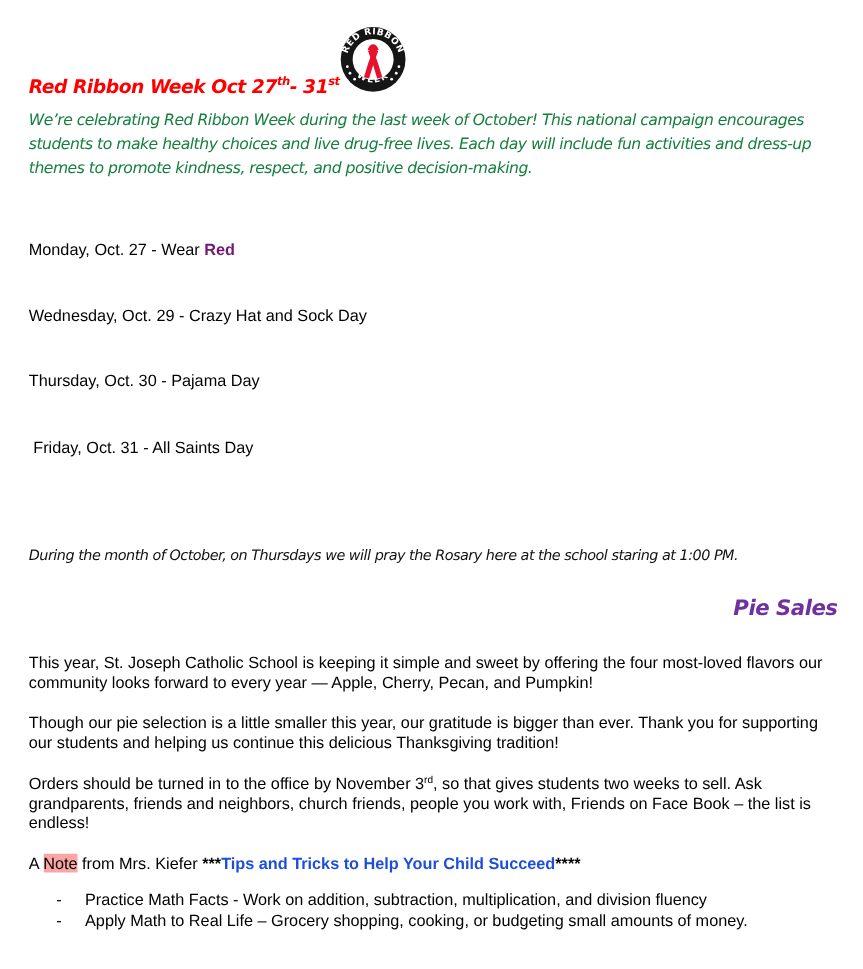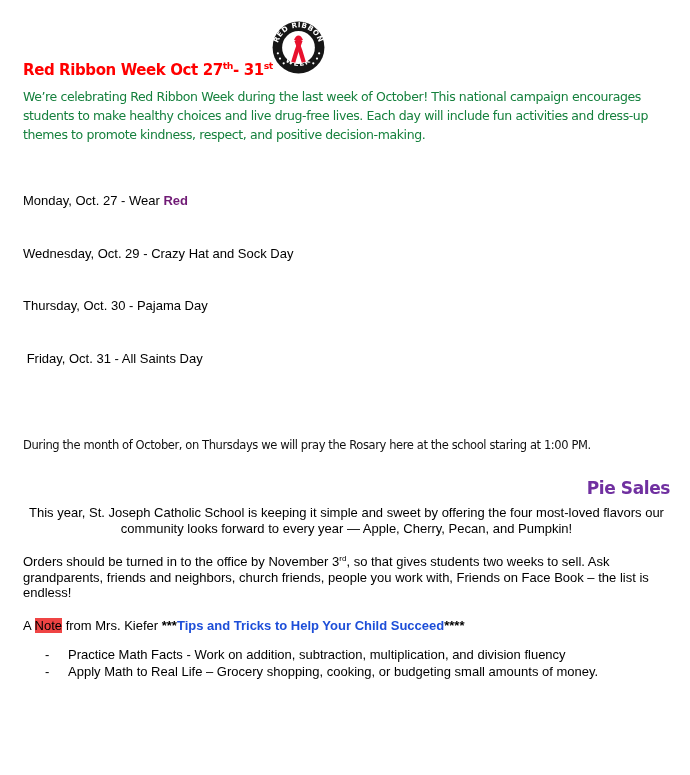--- a/index.html
+++ b/index.html
@@ -6,21 +6,21 @@
   .page {
     position: relative;
     width: 690px;
     height: 775px;
     background: #ffffff;
     box-sizing: border-box;
     padding: 0 20px 0 23px;
     overflow: hidden;
     color: #000;
   }
-  .comic { font-family: "DejaVu Sans", sans-serif; letter-spacing: -0.4px; }
+  .comic { font-family: "DejaVu Sans", sans-serif; letter-spacing: -0.4px; font-style: italic; }
   .gill  { font-family: "Liberation Sans", sans-serif; }
 
   .logo { position: absolute; left: 272px; top: 20px; width: 53px; height: 55px; }
 
   .title {
     margin: 0;
     padding-top: 60px;
     font-size: 15px;
     font-weight: bold;
     color: #ff0000;
@@ -54,31 +54,31 @@
 
   .pie-heading {
     margin: 26px 0 0 0;
     font-size: 17px;
     font-weight: bold;
     color: #7030a0;
     text-align: right;
   }
 
   .gill-para { font-size: 13px; line-height: 16px; margin: 0; }
-  .pie-p1 { margin-top: 7px; text-align: center; }
+  .pie-p1 { margin-top: 25px; }
   .pie-p2 { margin-top: 16px; }
   .pie-p3 { margin-top: 14px; line-height: 15.5px; }
   .pie-p3 sup { font-size: 0.62em; }
 
   .note-line {
     margin-top: 17px;
     font-size: 13px;
     white-space: pre-wrap;
   }
-  .hl { background: #ef4444; }
+  .hl { background: #fca5a5; }
   .purple-bold { color: #1d4ed8; font-weight: bold; }
   .stars { font-weight: bold; }
 
   .bullets { margin-top: 3px; font-size: 13px; line-height: 17px; }
   .bullet { display: flex; padding-left: 22px; }
   .bullet .dash { width: 23px; flex: 0 0 23px; }
 </style>
 </head>
 <body>
 
@@ -122,20 +122,21 @@
     <div><span>Monday, Oct. 27 - Wear </span><span class="red-bold">Red</span></div>
     <div>Wednesday, Oct. 29 - Crazy Hat and Sock Day</div>
     <div>Thursday, Oct. 30 - Pajama Day</div>
     <div> Friday, Oct. 31 - All Saints Day</div>
   </div>
 
   <p class="rosary comic">During the month of October, on Thursdays we will pray the Rosary here at the school staring at 1:00 PM.</p>
 
   <h2 class="pie-heading comic">Pie Sales</h2>
   <p class="gill-para pie-p1 gill para">This year, St. Joseph Catholic School is keeping it simple and sweet by offering the four most-loved flavors our community looks forward to every year — Apple, Cherry, Pecan, and Pumpkin!</p>
+  <p class="gill-para pie-p2 gill para">Though our pie selection is a little smaller this year, our gratitude is bigger than ever. Thank you for supporting our students and helping us continue this delicious Thanksgiving tradition!</p>
   <p class="gill-para pie-p3 gill para"><span>Orders should be turned in to the office by November 3</span><sup>rd</sup><span>, so that gives students two weeks to sell. Ask grandparents, friends and neighbors, church friends, people you work with, Friends on Face Book – the list is endless!</span></p>
 
   <p class="note-line gill"><span>A </span><span class="hl">Note</span><span> from Mrs. Kiefer </span><span class="stars">***</span><span class="purple-bold">Tips and Tricks to Help Your Child Succeed</span><span class="stars">****</span></p>
 
   <div class="bullets gill">
     <div class="bullet">
         <span class="dash">-</span>
         <span>Practice Math Facts - Work on addition, subtraction, multiplication, and division fluency</span>
       </div>
     <div class="bullet">

